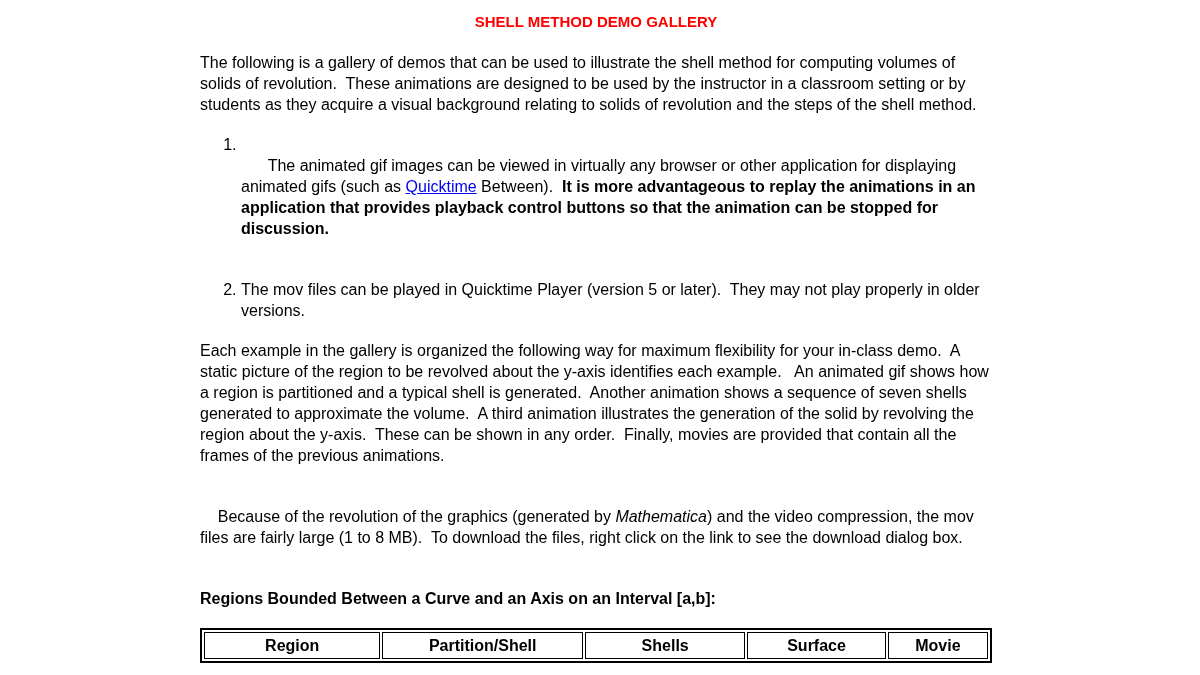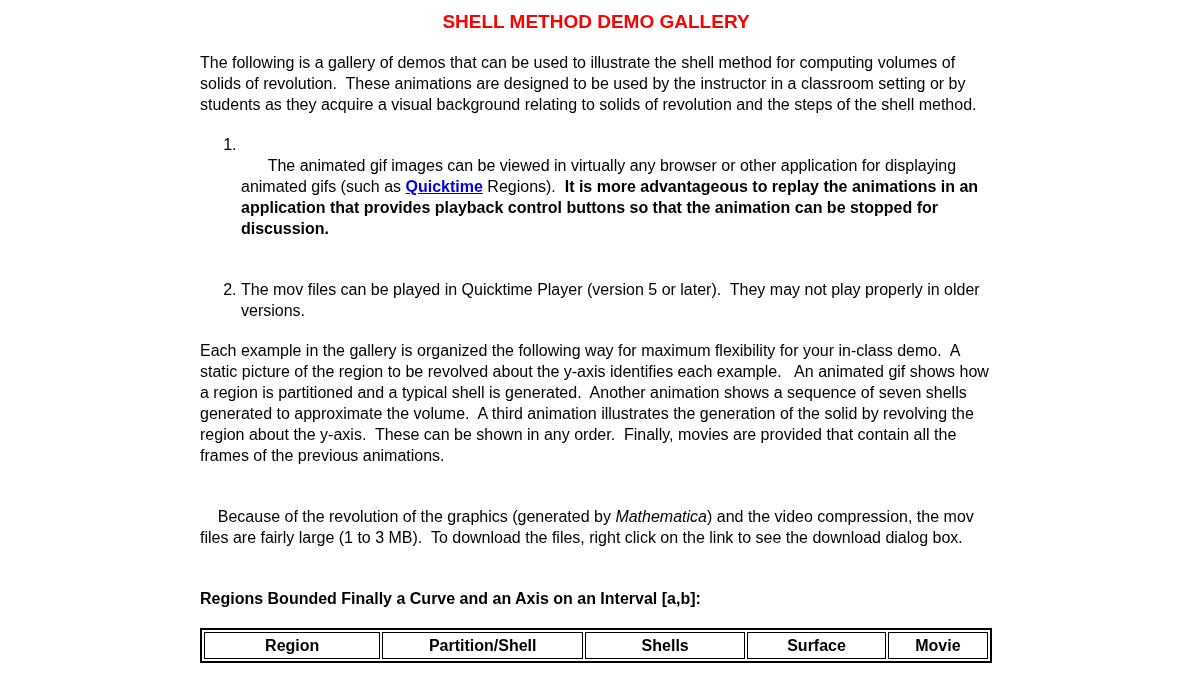--- a/index.html
+++ b/index.html
@@ -17,21 +17,21 @@
     color: #000000;
   }
   .content {
     margin-left: 200px;
     width: 792px;
     padding-top: 10px;
   }
   .page-title {
     text-align: center;
     font-weight: bold;
-    font-size: 19px;
+    font-size: 15px;
     line-height: 23px;
     color: var(--title-red, #ff0000);
     margin: 0;
   }
   p.body-text {
     margin: 19px 0;
     white-space: pre-wrap;
   }
   ol.formats-list {
     margin: 19px 0;
@@ -43,21 +43,20 @@
   }
   ol.formats-list > li:last-child {
     margin-bottom: 16px;
   }
   .bold { font-weight: bold; }
   .italic { font-style: italic; }
   a.text-link {
     color: var(--link-blue, #0000ee);
     text-decoration: underline;
     cursor: pointer;
-    font-weight: bold;
   }
   .section-heading {
     font-weight: bold;
     margin: 19px 0;
     white-space: pre-wrap;
   }
   table.demo-table {
     border-collapse: separate;
     border-spacing: 2px;
     border: 2px solid #000000;
@@ -85,32 +84,32 @@
 
 <div class="content">
 
   <div class="page-title">SHELL METHOD DEMO GALLERY</div>
 
   <p class="body-text">The following is a gallery of demos that can be used to illustrate the shell method for computing volumes of solids of revolution.  These animations are designed to be used by the instructor in a classroom setting or by students as they acquire a visual background relating to solids of revolution and the steps of the shell method.</p>
 
 
   <ol class="formats-list">
     <li>
-      <span>The animated gif images can be viewed in virtually any browser or other application for displaying animated gifs (such as </span><a class="text-link">Quicktime</a><span> Regions).  </span><span class="bold">It is more advantageous to replay the animations in an application that provides playback control buttons so that the animation can be stopped for discussion.</span>
+      <span>The animated gif images can be viewed in virtually any browser or other application for displaying animated gifs (such as </span><a class="text-link">Quicktime</a><span> Between).  </span><span class="bold">It is more advantageous to replay the animations in an application that provides playback control buttons so that the animation can be stopped for discussion.</span>
     </li>
     <li>The mov files can be played in Quicktime Player (version 5 or later).  They may not play properly in older versions.</li>
   </ol>
 
   <p class="body-text">Each example in the gallery is organized the following way for maximum flexibility for your in-class demo.  A static picture of the region to be revolved about the y-axis identifies each example.   An animated gif shows how a region is partitioned and a typical shell is generated.  Another animation shows a sequence of seven shells generated to approximate the volume.  A third animation illustrates the generation of the solid by revolving the region about the y-axis.  These can be shown in any order.  Finally, movies are provided that contain all the frames of the previous animations.</p>
 
   <p class="body-text">
-    <span>Because of the revolution of the graphics (generated by </span><span class="italic">Mathematica</span><span>) and the video compression, the mov files are fairly large (1 to 3 MB).  To download the files, right click on the link to see the download dialog box.</span>
+    <span>Because of the revolution of the graphics (generated by </span><span class="italic">Mathematica</span><span>) and the video compression, the mov files are fairly large (1 to 8 MB).  To download the files, right click on the link to see the download dialog box.</span>
   </p>
 
-  <p class="section-heading">Regions Bounded Finally a Curve and an Axis on an Interval [a,b]:</p>
+  <p class="section-heading">Regions Bounded Between a Curve and an Axis on an Interval [a,b]:</p>
 
   <table class="demo-table">
     <colgroup>
       <col class="c-region">
       <col class="c-partition">
       <col class="c-shells">
       <col class="c-surface">
       <col class="c-movie">
     </colgroup>
     <thead>

